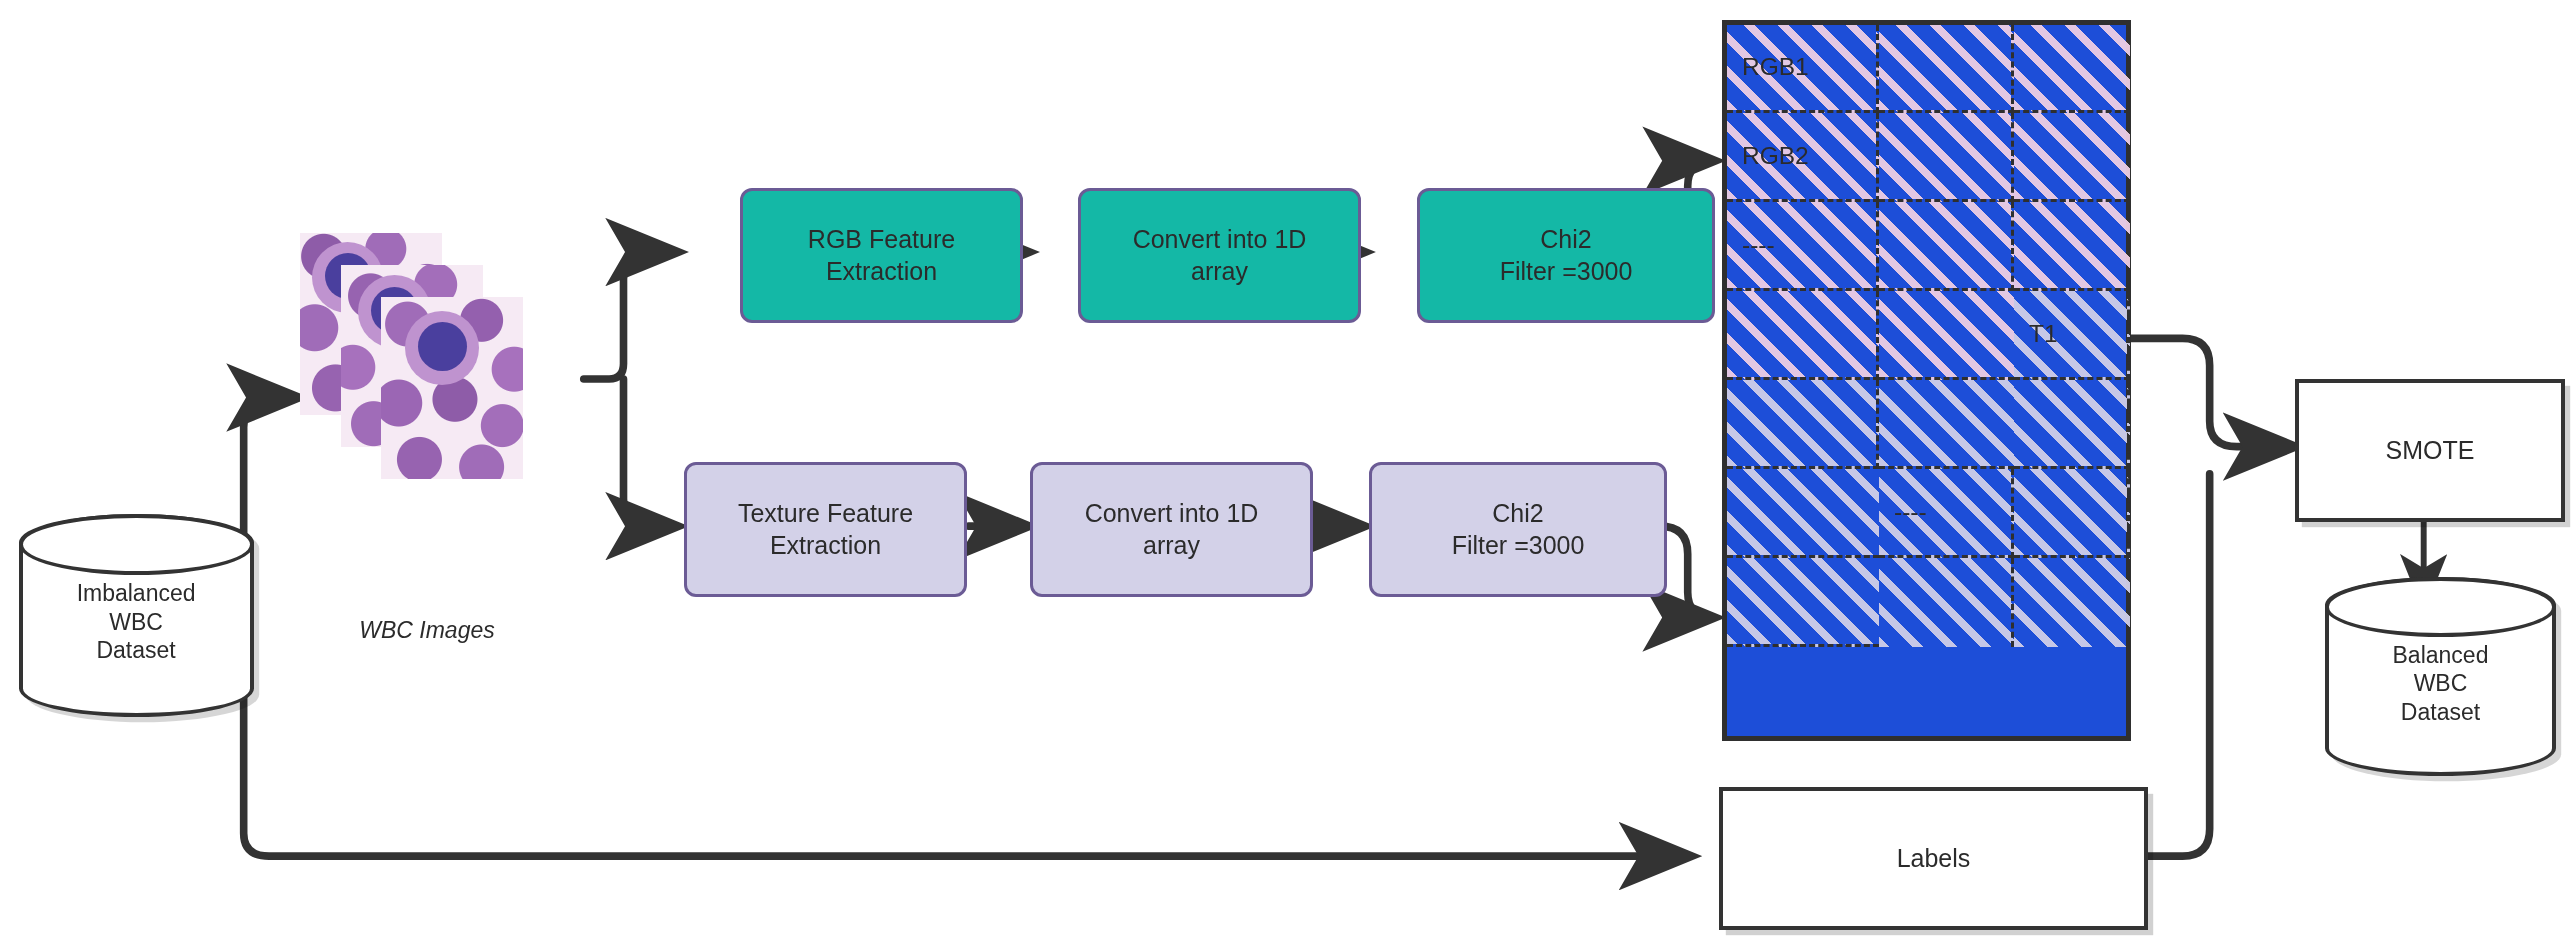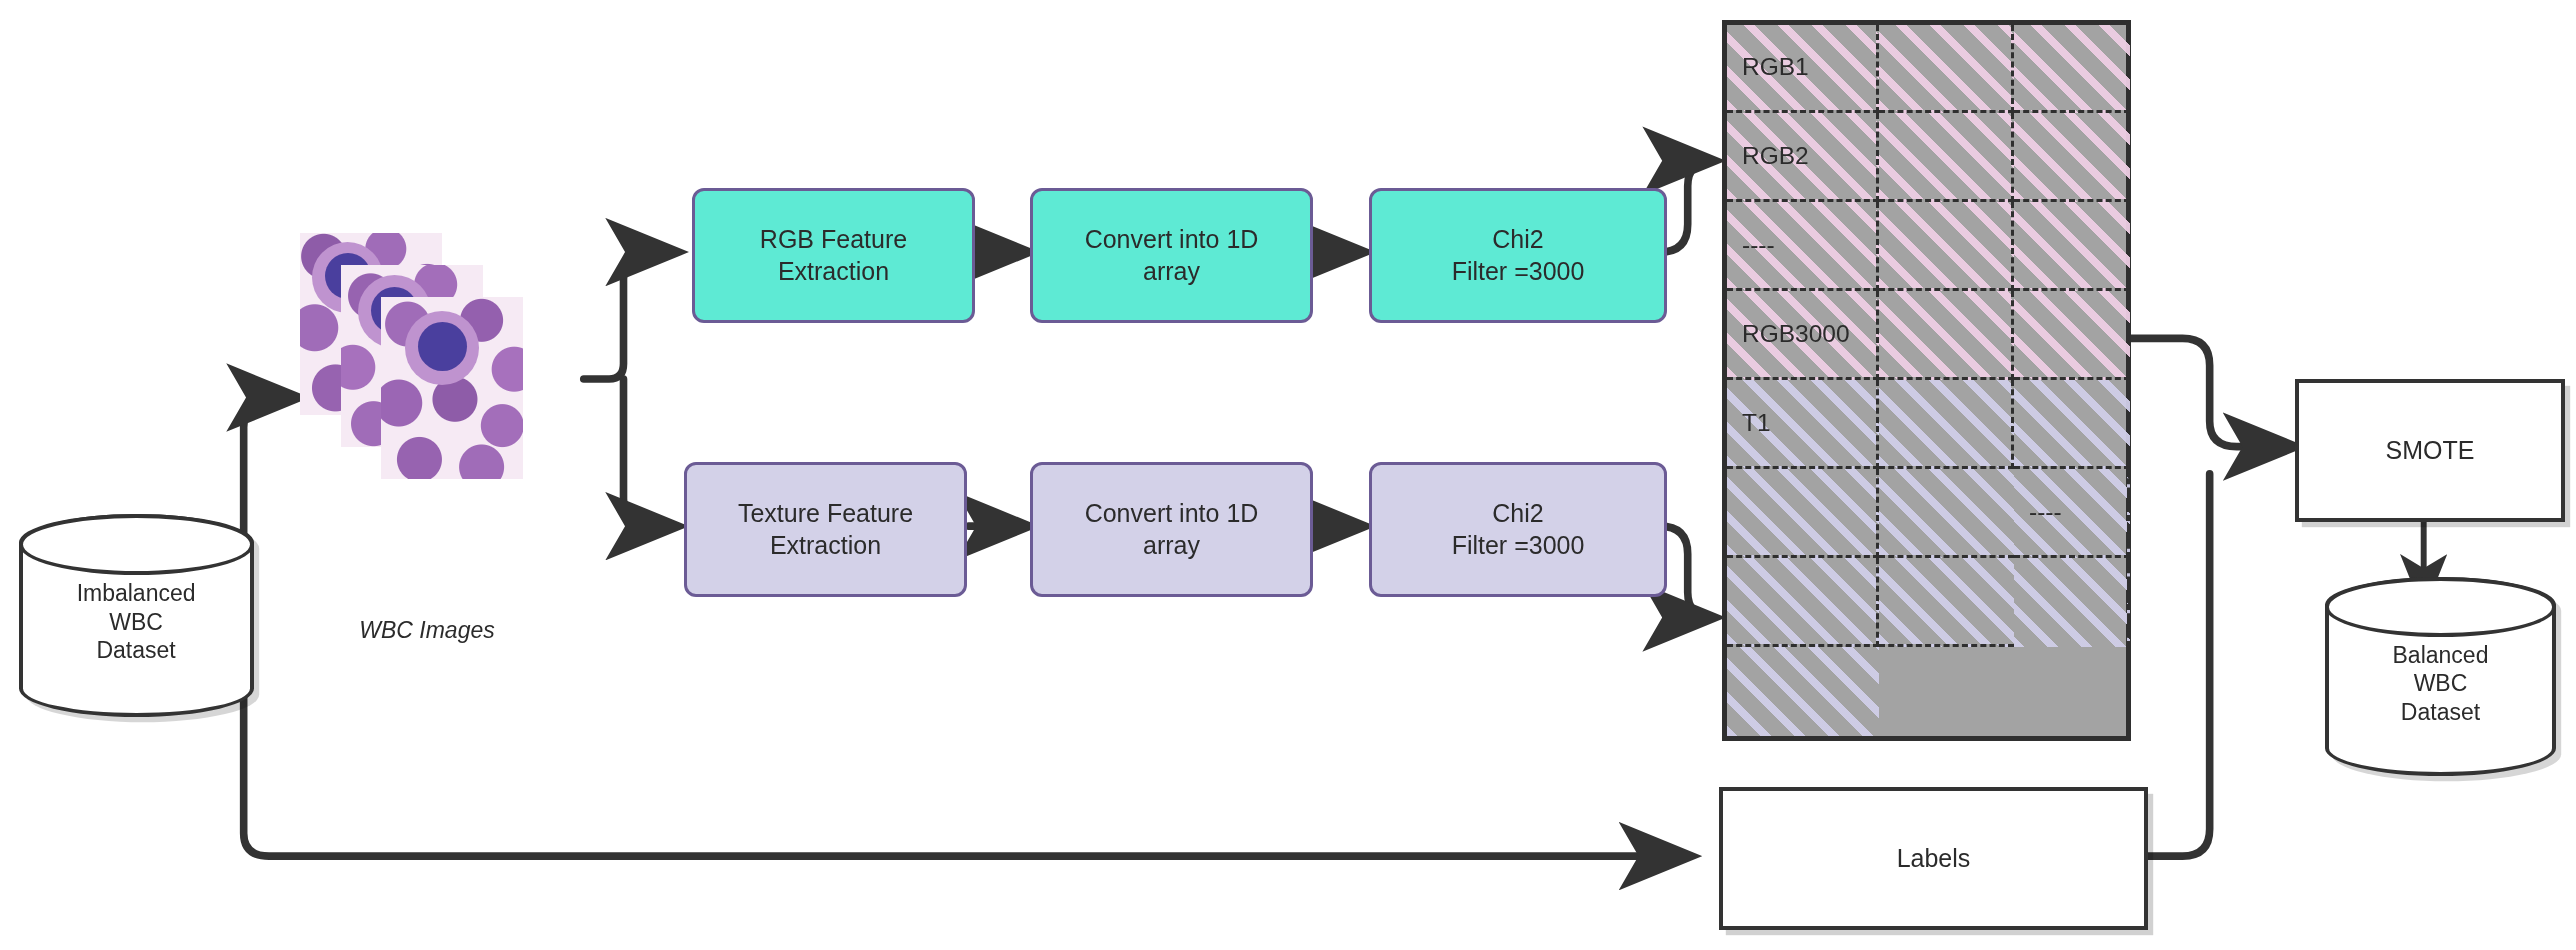--- a/index.html
+++ b/index.html
@@ -6,21 +6,21 @@
   body{font-family:"Liberation Sans",sans-serif;}
   #stage{position:relative;width:2576px;height:950px;background:#fff;overflow:hidden;}
 
   .lbl{position:absolute;color:#2b2b2b;text-align:center;line-height:1.22;
        font-family:"Liberation Sans",sans-serif;white-space:pre-line;}
 
   
   .pbox{position:absolute;border-radius:12px;border:3.4px solid #6b5b95;
         display:flex;align-items:center;justify-content:center;text-align:center;
         font-size:25px;color:#2b2b2b;line-height:1.25;white-space:pre-line;}
-  .pbox.rgb{background:#5eead4;}
+  .pbox.rgb{background:#14b8a6;margin-left:48px;}
   .pbox.tex{background:#d3d1e8;}
 
   
   .rbox{position:absolute;background:#ffffff;border:4.2px solid #333333;
         display:flex;align-items:center;justify-content:center;
         font-size:25px;color:#2b2b2b;
         box-shadow:6px 6px 0 -0.8px rgba(0,0,0,0.18);}
 
   
   .cyl{position:absolute;padding-left:28px;}
@@ -33,21 +33,21 @@
 
   
   .stack{position:absolute;}
   .slide{position:absolute;width:142px;height:182px;overflow:hidden;background:#c79ccb;}
   .slide .sm{position:absolute;inset:-3.4px;}
   .nuc{position:absolute;border-radius:50%;}
 
   
   .matrix{position:absolute;border:5px solid #2f2f2f;box-sizing:border-box;
           display:grid;grid-template-columns:152px 135px 116px;
-          grid-template-rows:repeat(8,1fr);background:#a3a3a3;}
+          grid-template-rows:repeat(8,1fr);background:#1d4ed8;}
   .cell{border-right:3.4px dashed #2f2f2f;border-bottom:3.4px dashed #2f2f2f;
         position:relative;display:flex;align-items:center;
         font-size:24.5px;color:#2b2b2b;padding-left:15px;box-sizing:border-box;
         overflow:hidden;}
   .cell.lastcol{border-right:none;}
   .cell.lastrow{border-bottom:none;}
   .cell.pinkh{background:repeating-linear-gradient(45deg,
         rgba(238,206,228,0.95) 0 7.6px, rgba(255,255,255,0) 7.6px 24px);}
   .cell.lavh{background:repeating-linear-gradient(45deg,
         rgba(208,206,232,0.95) 0 7.6px, rgba(255,255,255,0) 7.6px 24px);}
@@ -172,23 +172,20 @@
       <div class="cell pinkh">
         <span>RGB2</span>
       </div>
       <div class="cell pinkh"></div>
       <div class="cell pinkh lastcol"></div>
       <div class="cell pinkh">
         <span>----</span>
       </div>
       <div class="cell pinkh"></div>
       <div class="cell pinkh lastcol"></div>
-      <div class="cell pinkh">
-        <span>RGB3000</span>
-      </div>
       <div class="cell pinkh"></div>
       <div class="cell pinkh lastcol"></div>
       <div class="cell lavh">
         <span>T1</span>
       </div>
       <div class="cell lavh"></div>
       <div class="cell lavh lastcol"></div>
       <div class="cell lavh"></div>
       <div class="cell lavh lastcol"></div>
       <div class="cell lavh">

